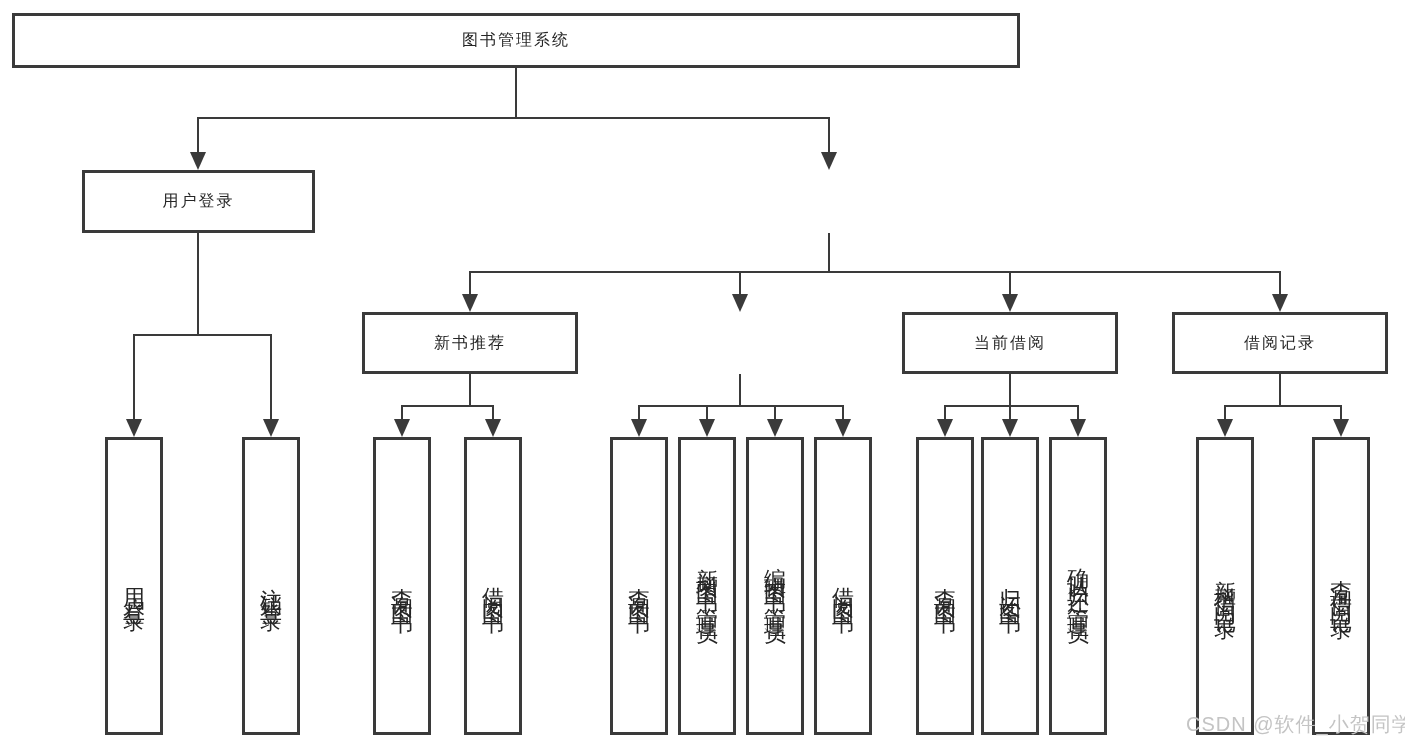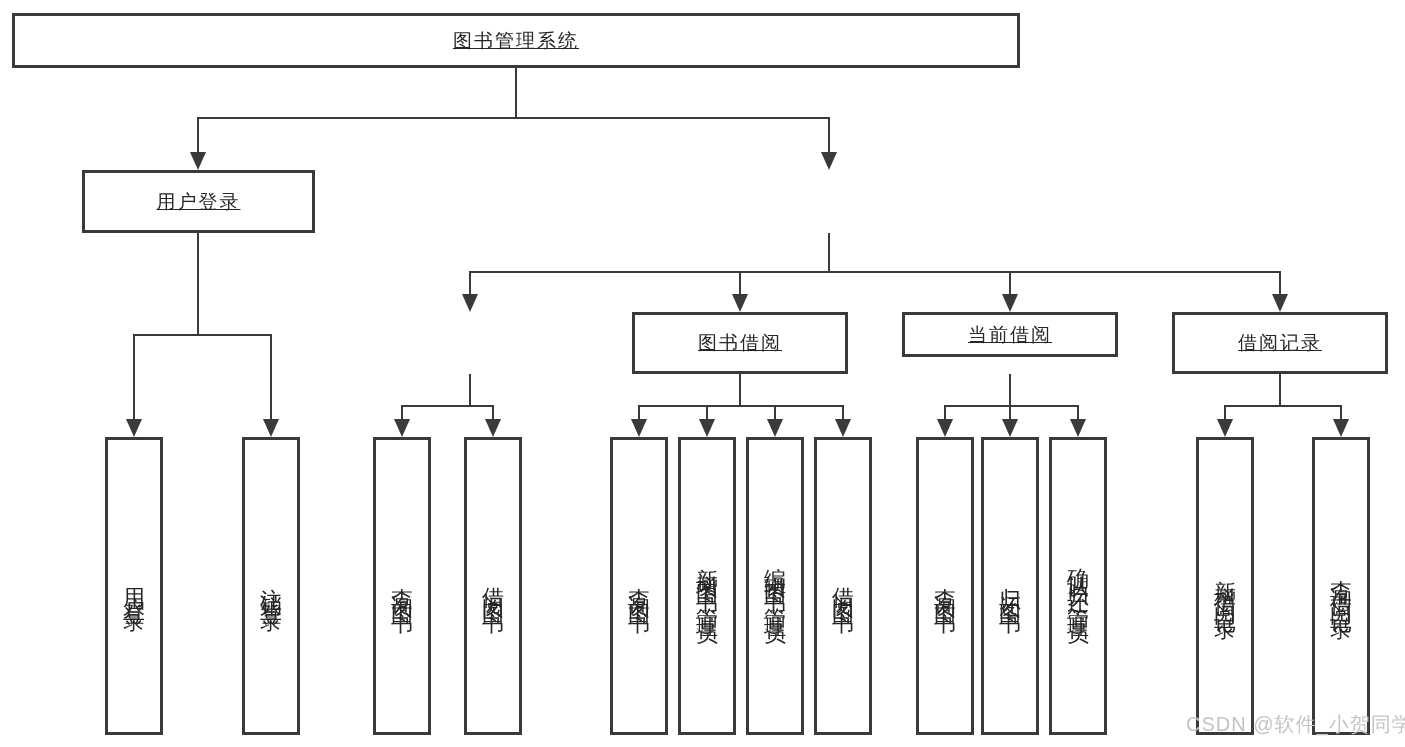--- a/index.html
+++ b/index.html
@@ -20,23 +20,22 @@
     position: absolute;
     box-sizing: border-box;
     border: 3px solid #3a3a3a;
     background: #ffffff;
     display: flex;
     align-items: center;
     justify-content: center;
     color: #262626;
   }
   .h-node {
-    font-size: 19px;
+    font-size: 16px;
     letter-spacing: 2px;
-    text-decoration: underline;
   }
   .leaf {
     width: 58px;
     height: 298px;
   }
   .v-text {
     writing-mode: vertical-rl;
     text-orientation: mixed;
     font-size: 22px;
     letter-spacing: 8px;
@@ -105,24 +104,24 @@
   <div class="hl" style="left:469px;top:271px;width:812px"></div>
   <div class="vl" style="left:469px;top:271px;height:25px"></div>
   <div class="ah" style="left:462px;top:294px"></div>
   <div class="vl" style="left:739px;top:271px;height:25px"></div>
   <div class="ah" style="left:732px;top:294px"></div>
   <div class="vl" style="left:1009px;top:271px;height:25px"></div>
   <div class="ah" style="left:1002px;top:294px"></div>
   <div class="vl" style="left:1279px;top:271px;height:25px"></div>
   <div class="ah" style="left:1272px;top:294px"></div>
 
-  <div class="node h-node" style="left:632px;top:312px;width:216px;height:62px">
-    <span>图书借阅</span>
-  </div>
-  <div class="node h-node" style="left:902px;top:312px;width:216px;height:45px">
+  <div class="node h-node" style="left:362px;top:312px;width:216px;height:62px">
+    <span>新书推荐</span>
+  </div>
+  <div class="node h-node" style="left:902px;top:312px;width:216px;height:62px">
     <span>当前借阅</span>
   </div>
   <div class="node h-node" style="left:1172px;top:312px;width:216px;height:62px">
     <span>借阅记录</span>
   </div>
 
   <div class="vl" style="left:469px;top:374px;height:33px"></div>
   <div class="hl" style="left:401px;top:405px;width:93px"></div>
   <div class="vl" style="left:401px;top:405px;height:16px"></div>
   <div class="ah" style="left:394px;top:419px"></div>

